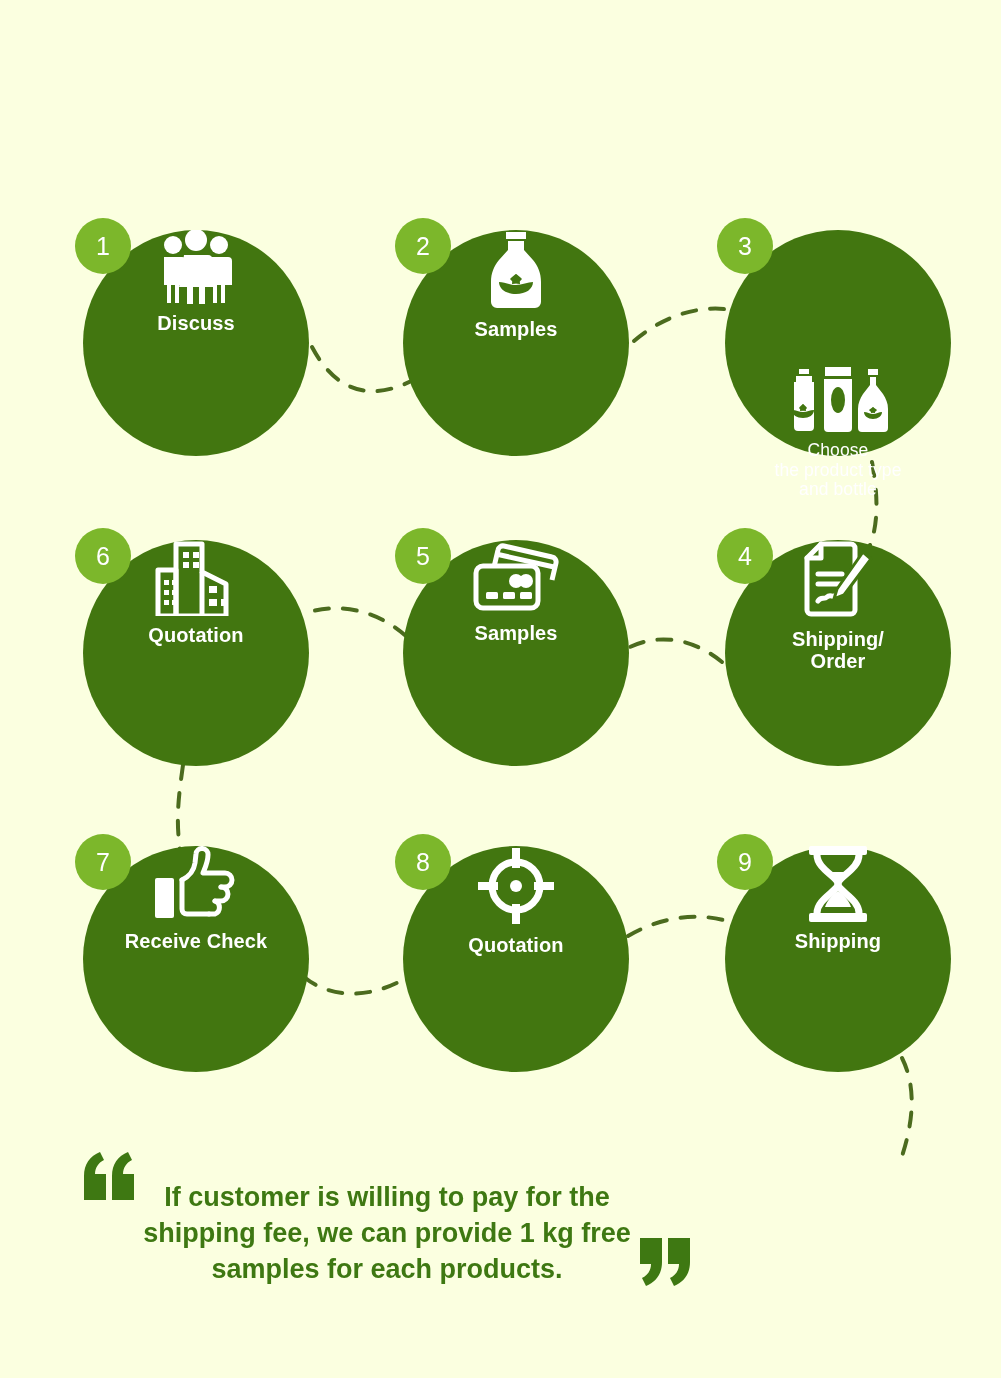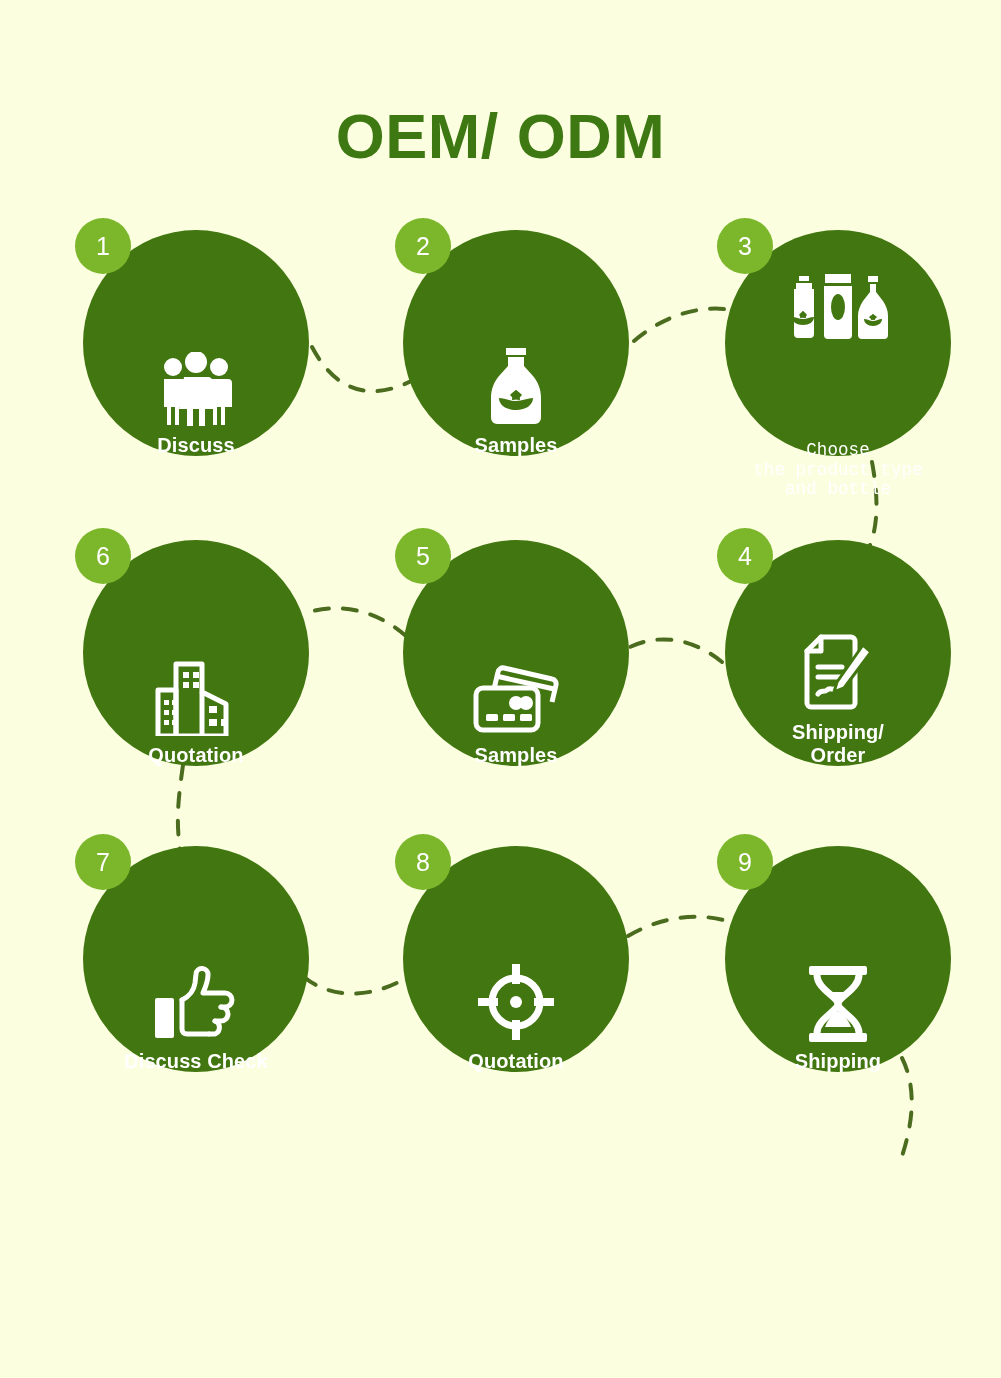--- a/index.html
+++ b/index.html
@@ -79,21 +79,21 @@
   }
   .step-inner {
     position: absolute;
     left: 0;
     top: 0;
     width: 226px;
     height: 226px;
     display: flex;
     flex-direction: column;
     align-items: center;
-    justify-content: flex-end;
+    justify-content: flex-start;
     z-index: 2;
   }
   .step-icon {
     display: block;
     margin-bottom: 8px;
   }
   .step-label {
     color: #ffffff;
     font-size: 20px;
     font-weight: bold;
@@ -139,21 +139,20 @@
     font-size: 27px;
     font-weight: bold;
     line-height: 1.33;
   }
 </style>
 </head>
 <body>
 
 <div id="canvas">
 
-  <div id="title">OEM/ ODM</div>
 
   <svg id="connectors" viewBox="0 0 1001 1378" width="1001" height="1378" xmlns="http://www.w3.org/2000/svg">
     <g fill="none" stroke="#4b6b1e" stroke-width="4" stroke-linecap="round" stroke-dasharray="14 14">
 
       <path d="M312,347 C340,400 380,398 415,379"></path>
 
       <path d="M634,341 C668,312 706,304 737,311"></path>
 
       <path d="M872,462 C880,505 876,530 870,545"></path>
 
@@ -204,21 +203,21 @@
           <path d="M14 52c0 7 7 12 17 12s17-5 17-12c-5 0-11 3-17 3s-12-3-17-3z"></path>
         </g>
       </svg>
       <div class="step-label">Samples</div>
     </div>
   </div>
 
   <div class="step" style="left:725px; top:230px;">
     <div class="step-circle"></div>
     <div class="step-badge">3</div>
-    <div class="step-inner" style="justify-content:space-between; padding-top:44px;font-family:Liberation Mono, monospace;">
+    <div class="step-inner" style="justify-content:flex-end; padding-top:44px;">
       <svg class="step-icon" width="104" height="66" viewBox="0 0 104 66" xmlns="http://www.w3.org/2000/svg">
         <g fill="#ffffff">
 
           <path d="M13 2h10v5H13z"></path>
           <path d="M10 9h16v6h2v45a4 4 0 0 1-4 4H12a4 4 0 0 1-4-4V15h2z"></path>
 
           <path d="M39 0h26v9H39z"></path>
           <path d="M38 12h28v49a4 4 0 0 1-4 4H42a4 4 0 0 1-4-4z"></path>
 
           <path d="M82 2h10v6H82z"></path>
@@ -321,21 +320,21 @@
     <div class="step-inner">
       <svg class="step-icon" width="90" height="76" viewBox="0 0 90 76" xmlns="http://www.w3.org/2000/svg">
         <rect x="4" y="32" width="19" height="40" rx="2" fill="#ffffff"></rect>
         <g fill="none" stroke="#ffffff" stroke-width="5" stroke-linejoin="round" stroke-linecap="round">
           <path d="M31 34c8-4 12-10 13-17l1-9a6 6 0 0 1 12 1c0 7-3 13-5 18h22a7 7 0 0 1 0 14h-4"></path>
           <path d="M70 41a7 7 0 0 1 0 14H64"></path>
           <path d="M64 55a7 7 0 0 1 0 13h-6"></path>
           <path d="M58 68a6 6 0 0 1 0 0H36c-3 0-5-2-5-5V34"></path>
         </g>
       </svg>
-      <div class="step-label">Discuss Check</div>
+      <div class="step-label">Receive Check</div>
     </div>
   </div>
 
   <div class="step" style="left:403px; top:846px;">
     <div class="step-circle"></div>
     <div class="step-badge">8</div>
     <div class="step-inner">
       <svg class="step-icon" width="80" height="80" viewBox="0 0 80 80" xmlns="http://www.w3.org/2000/svg">
         <g fill="none" stroke="#ffffff" stroke-width="7">
           <circle cx="40" cy="40" r="24"></circle>
@@ -368,14 +367,29 @@
         <g fill="#ffffff">
           <path d="M20 26c4 4 8 7 12 7s8-3 12-7z"></path>
           <path d="M32 45c-6 4-11 10-13 16h26c-2-6-7-12-13-16z"></path>
         </g>
       </svg>
       <div class="step-label">Shipping</div>
     </div>
   </div>
 
 
+  <div id="quote-block">
+    <svg id="quote-open" viewBox="0 0 62 62" xmlns="http://www.w3.org/2000/svg">
+      <g fill="#3e7812">
+        <path d="M4 54V30c0-12 6-20 16-24l4 8c-6 3-9 8-9 14h11v26z"></path>
+        <path d="M32 54V30c0-12 6-20 16-24l4 8c-6 3-9 8-9 14h11v26z"></path>
+      </g>
+    </svg>
+    <div id="quote-text">If customer is willing to pay for the shipping fee, we can provide 1 kg free samples for each products.</div>
+    <svg id="quote-close" viewBox="0 0 62 62" xmlns="http://www.w3.org/2000/svg">
+      <g fill="#3e7812" transform="rotate(180 31 31)">
+        <path d="M4 54V30c0-12 6-20 16-24l4 8c-6 3-9 8-9 14h11v26z"></path>
+        <path d="M32 54V30c0-12 6-20 16-24l4 8c-6 3-9 8-9 14h11v26z"></path>
+      </g>
+    </svg>
+  </div>
 
 </div>
 
 </body></html>

